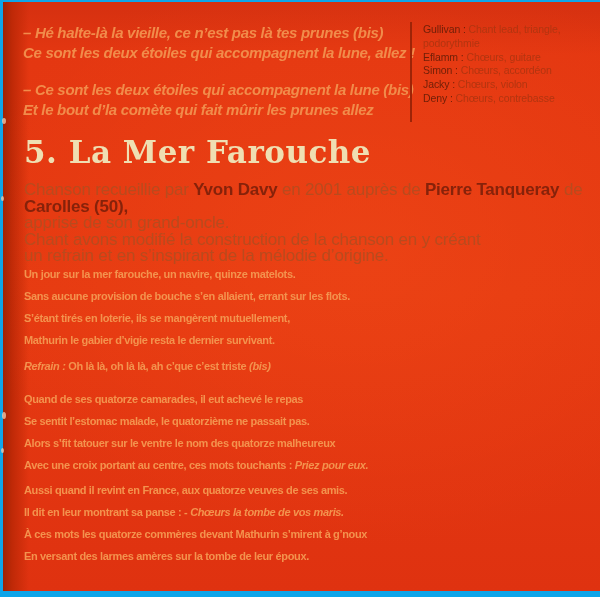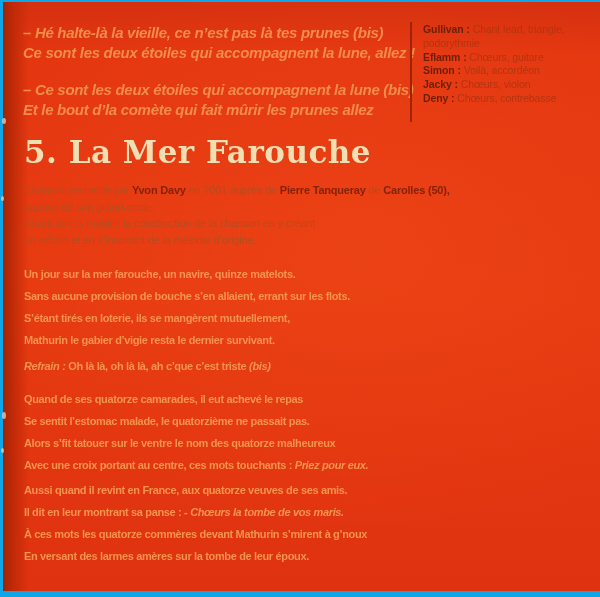--- a/index.html
+++ b/index.html
@@ -34,34 +34,34 @@
   
   .credits-divider {
     position:absolute; left:407px; top:20px; width:2px; height:100px;
     background:#9e2407;
   }
   .credits {
     position:absolute; left:420px; top:21px; width:176px;
     font-size:10.5px; line-height:13.8px; letter-spacing:-0.1px;
     color:#b23510;
   }
-  .credit-name { font-weight:700; color:#6e1f08; }
+  .credit-name { font-weight:400; color:#6e1f08; }
 
   
   .song-title {
     position:absolute; left:21px; top:132px;
     font-family:"DejaVu Serif","Liberation Serif",serif;
     font-weight:700; font-size:31px; letter-spacing:0.5px;
     color:#efdfb2;
   }
 
   
   .intro {
     position:absolute; left:21px; top:180px; width:565px;
-    font-size:11px; line-height:16.5px; letter-spacing:-0.2px;
+    font-size:17px; line-height:16.5px; letter-spacing:-0.2px;
     color:#b84b1e;
   }
   .intro .bold { font-weight:700; color:#86220a; }
 
   
   .verse, .refrain {
     position:absolute; left:21px; width:565px;
     font-weight:700; font-size:11px; line-height:22px; letter-spacing:-0.35px;
     color:#f3934e;
   }
@@ -86,21 +86,21 @@
         <div>– Ce sont les deux étoiles qui accompagnent la lune (bis)</div>
         <div>Et le bout d’la comète qui fait mûrir les prunes allez</div>
       </div>
     </div>
 
     <div class="credits-divider"></div>
 
     <div class="credits">
       <div><span class="credit-name">Gullivan :</span><span class="credit-role"> Chant lead, triangle, podorythmie</span></div>
       <div><span class="credit-name">Eflamm :</span><span class="credit-role"> Chœurs, guitare</span></div>
-      <div><span class="credit-name">Simon :</span><span class="credit-role"> Voilà, accordéon</span></div>
+      <div><span class="credit-name">Simon :</span><span class="credit-role"> Chœurs, accordéon</span></div>
       <div><span class="credit-name">Jacky :</span><span class="credit-role"> Chœurs, violon</span></div>
       <div><span class="credit-name">Deny :</span><span class="credit-role"> Chœurs, contrebasse</span></div>
     </div>
 
     <div class="song-title">5. La Mer Farouche</div>
 
     <div class="intro">
       <div><span>Chanson recueillie par </span><span class="bold">Yvon Davy</span><span> en 2001 auprès de </span><span class="bold">Pierre Tanqueray</span><span> de </span><span class="bold">Carolles (50),</span></div>
       <div>apprise de son grand-oncle.</div>
       <div>Chant avons modifié la construction de la chanson en y créant</div>

